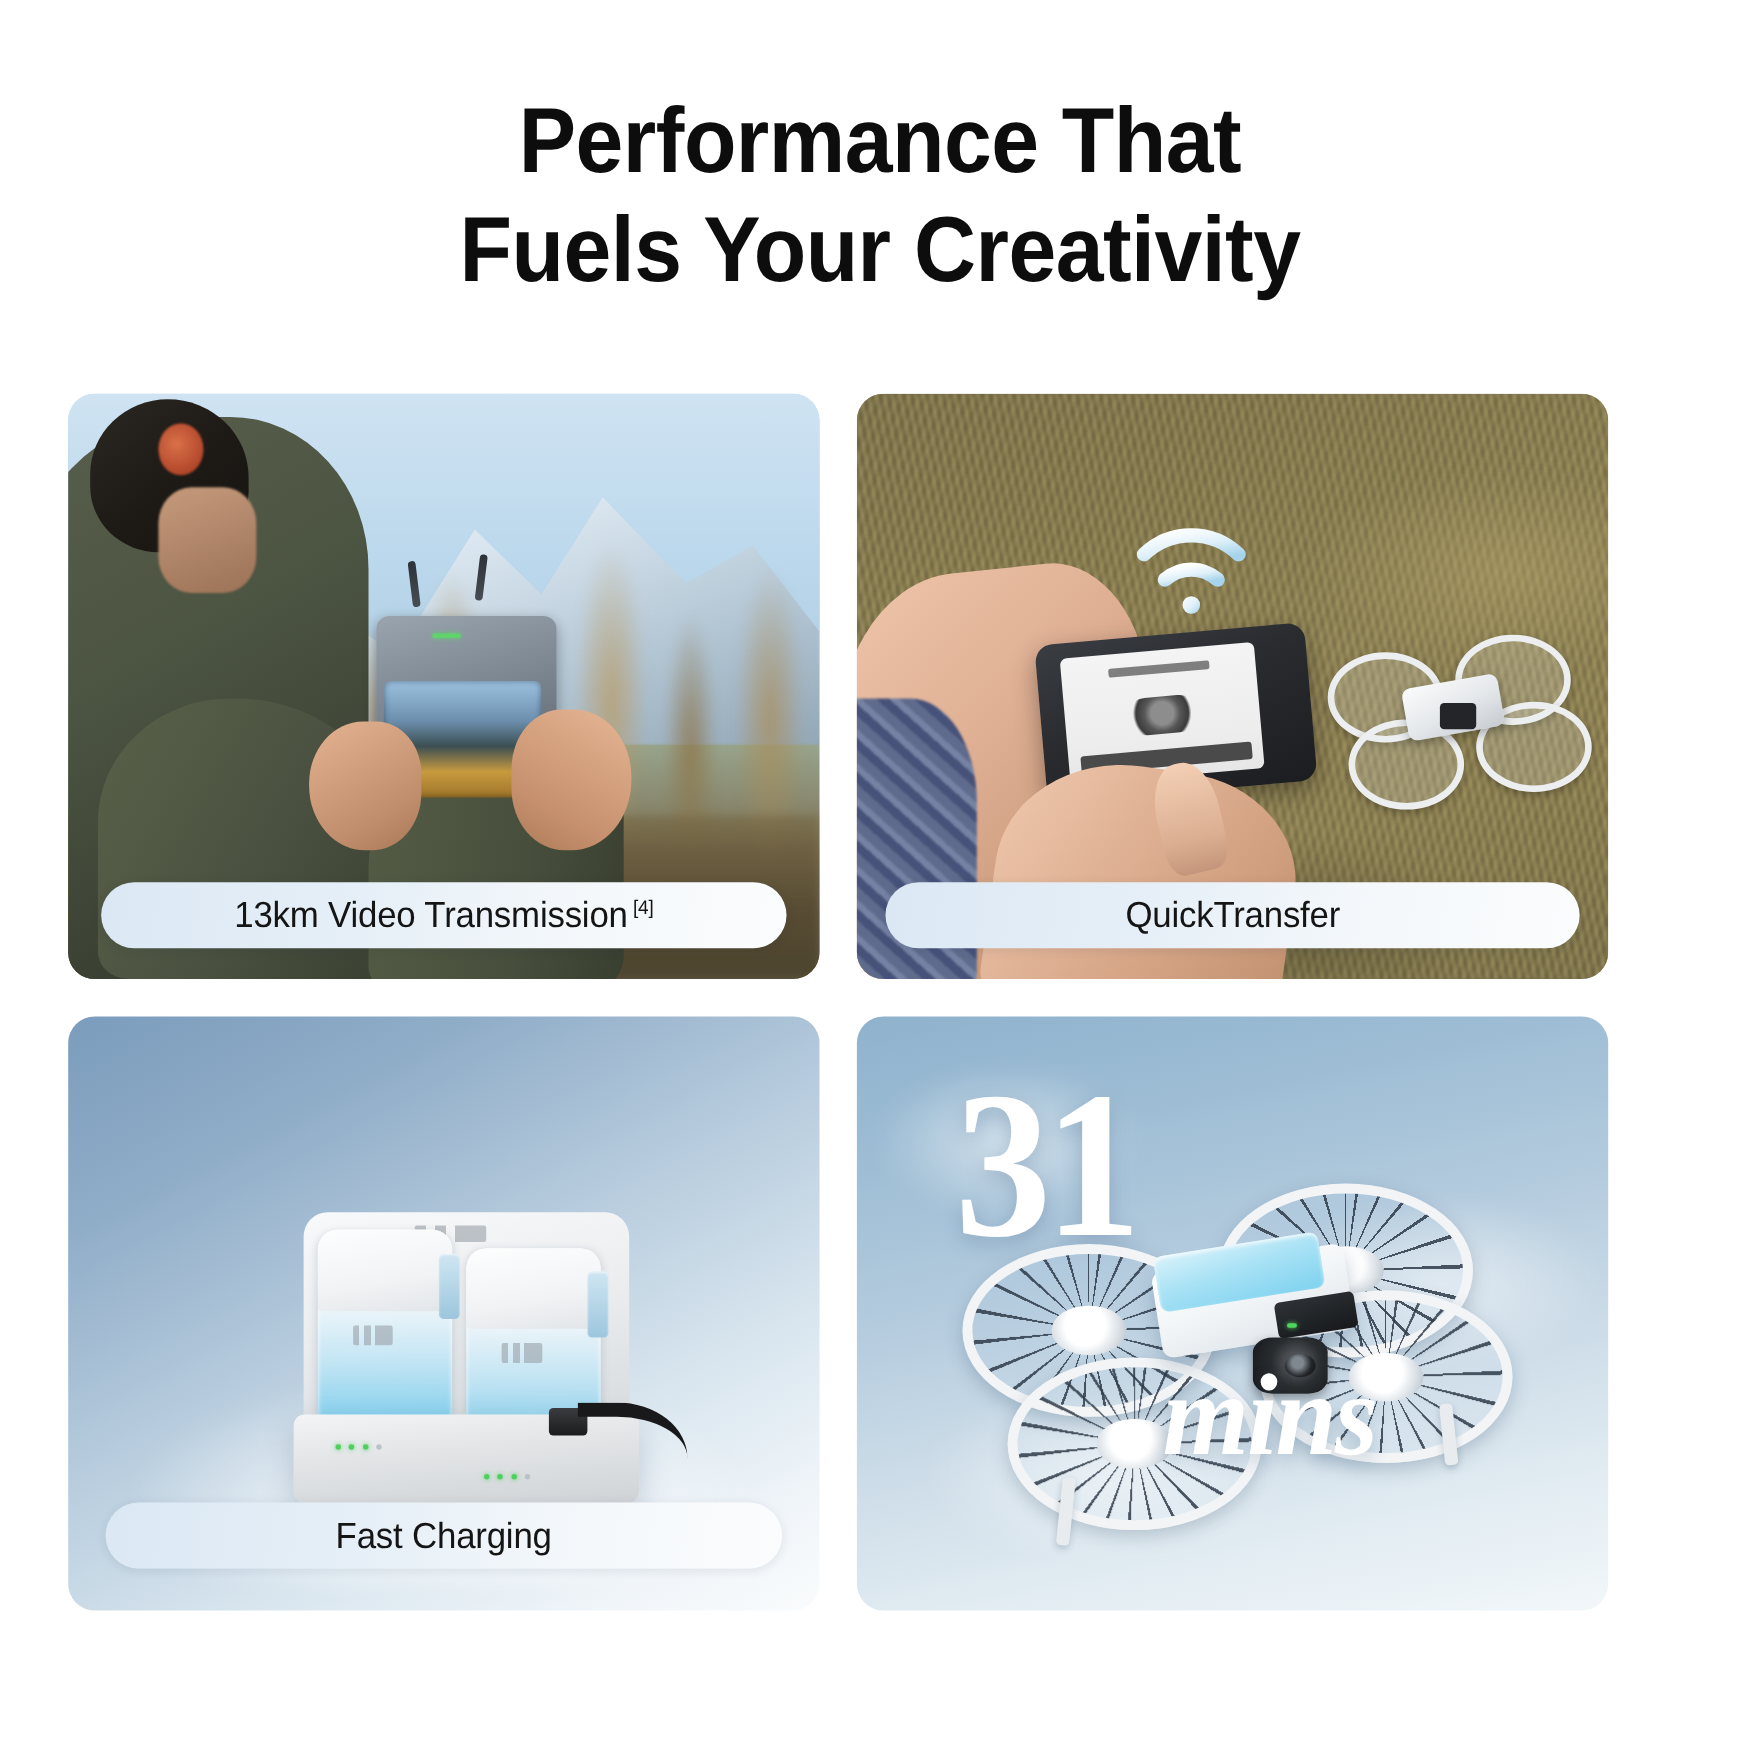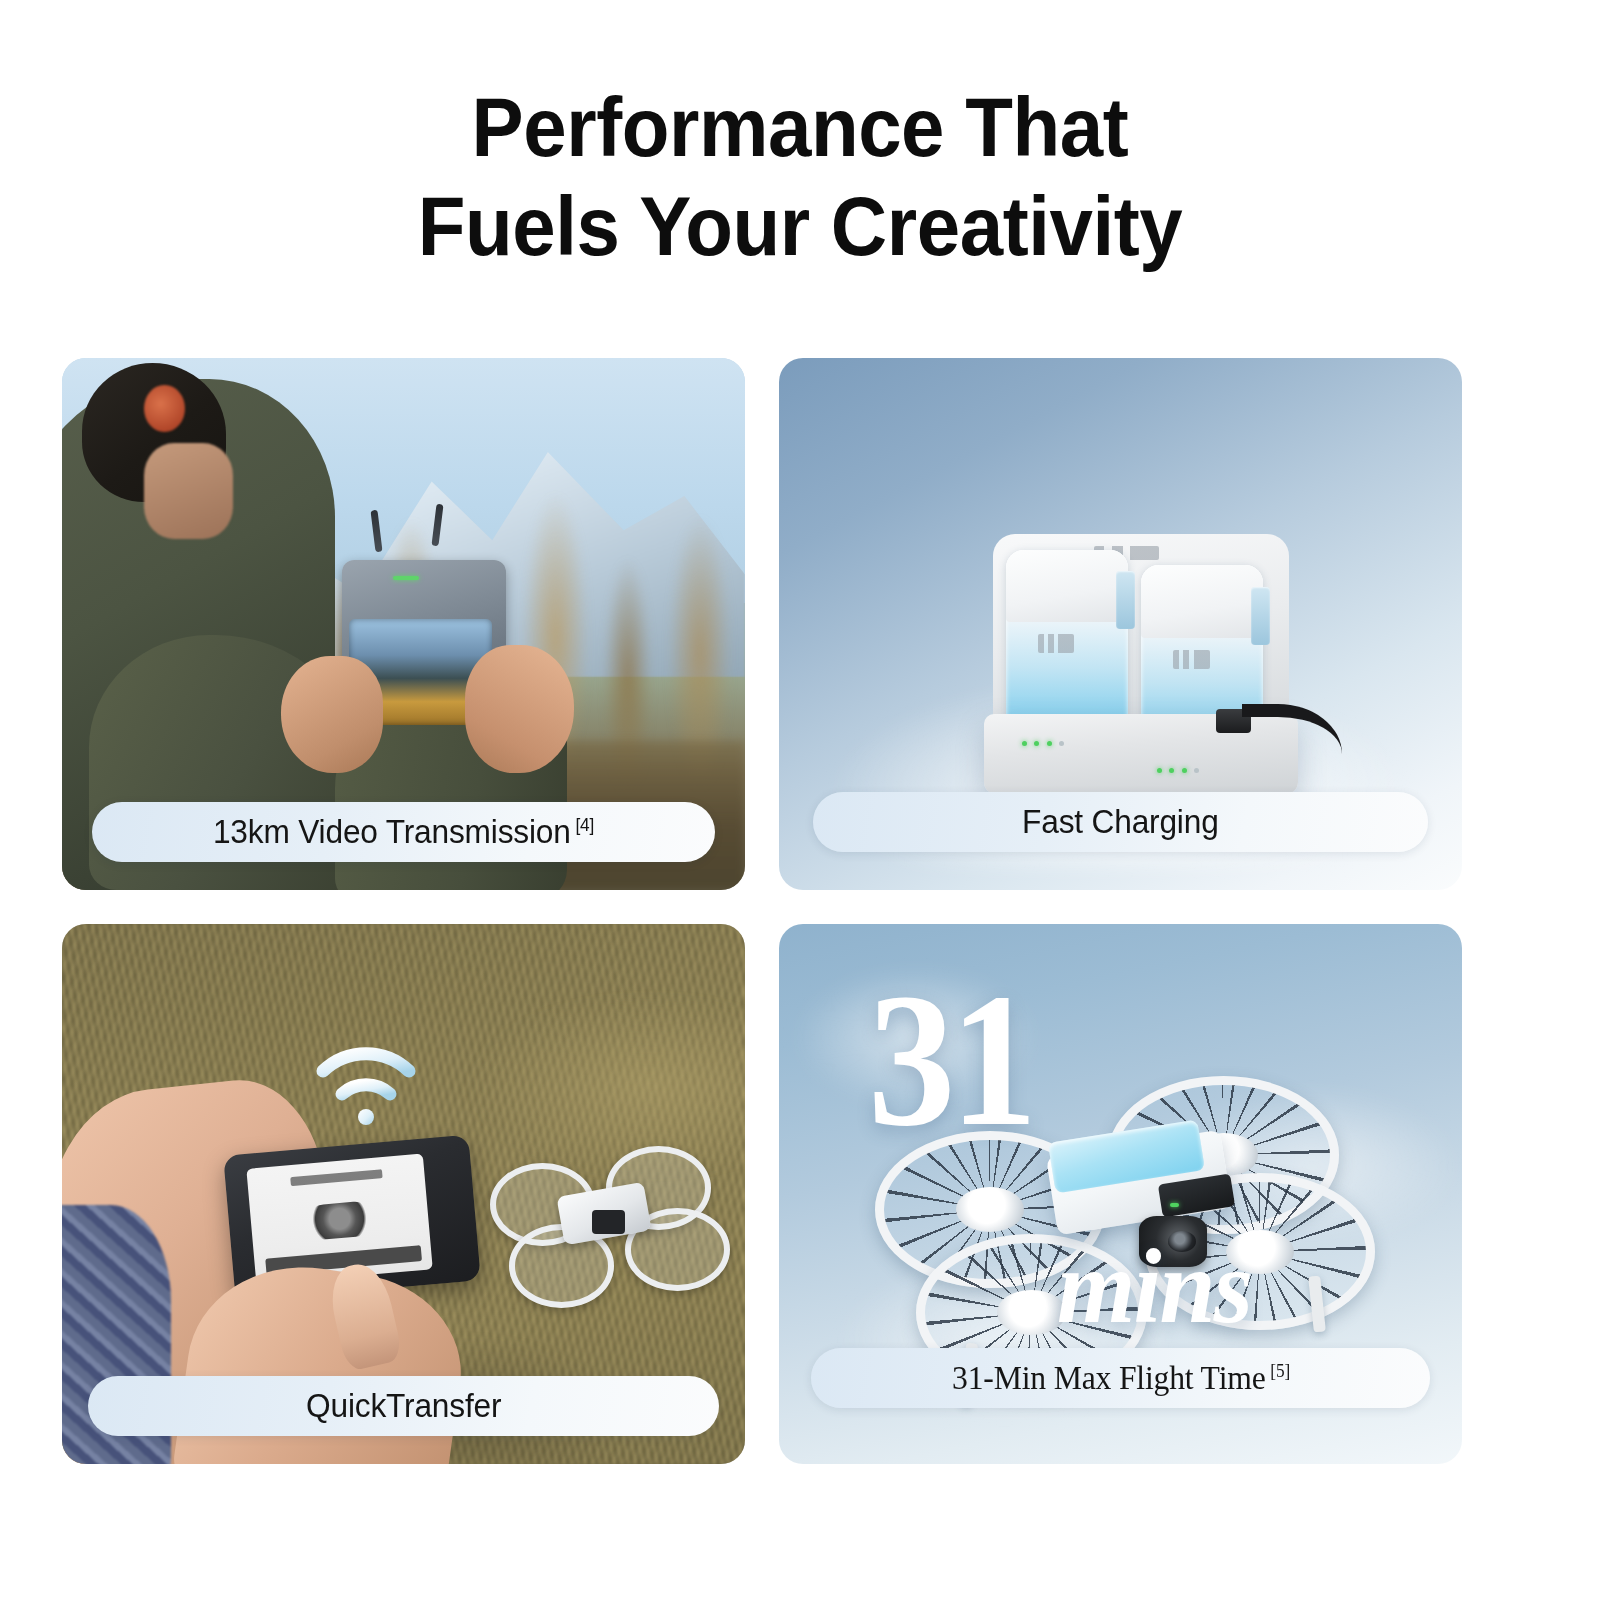--- a/index.html
+++ b/index.html
@@ -466,61 +466,20 @@
     <div class="c1-rc-led"></div>
     <div class="c1-rc-screen"></div>
     <div class="c1-handL"></div>
     <div class="c1-handR"></div>
 
     <div class="pill pill-c1">
       <span class="pill-text"><span>13km Video Transmission</span><span class="pill-sup">[4]</span></span>
     </div>
   </div>
 
-  <div class="card c3">
-    <div class="c3-glow"></div>
-
-    <div class="c3-hub">
-      <div class="c3-back">
-        <div class="c3-logo" style="left:34%;top:6%;width:22%;height:7%;"></div>
-      </div>
-
-      <div class="c3-bay c3-bay-l">
-        <div class="c3-bay-cap"></div>
-        <div class="c3-logo"></div>
-      </div>
-      <div class="c3-latch" style="left:42%;top:16%;"></div>
-
-      <div class="c3-bay c3-bay-r">
-        <div class="c3-bay-cap"></div>
-        <div class="c3-logo"></div>
-      </div>
-      <div class="c3-latch" style="left:85%;top:22%;"></div>
-
-      <div class="c3-base"></div>
-
-      <div class="c3-led" style="left:12%;bottom:18%;"></div>
-      <div class="c3-led" style="left:16%;bottom:18%;"></div>
-      <div class="c3-led" style="left:20%;bottom:18%;"></div>
-      <div class="c3-led c3-led-dim" style="left:24%;bottom:18%;"></div>
-
-      <div class="c3-led" style="left:55%;bottom:8%;"></div>
-      <div class="c3-led" style="left:59%;bottom:8%;"></div>
-      <div class="c3-led" style="left:63%;bottom:8%;"></div>
-      <div class="c3-led c3-led-dim" style="left:67%;bottom:8%;"></div>
-
-      <div class="c3-cable-plug"></div>
-      <div class="c3-cable"></div>
-    </div>
-
-    <div class="pill pill-c3">
-      <span class="pill-text">Fast Charging</span>
-    </div>
-  </div>
-
   <div class="card c2">
     <div class="c2-grass"></div>
     <div class="c2-grass2"></div>
 
     <div class="c2-drone">
       <div class="c2-drone-ring c2-dr1"></div>
       <div class="c2-drone-ring c2-dr2"></div>
       <div class="c2-drone-ring c2-dr3"></div>
       <div class="c2-drone-ring c2-dr4"></div>
       <div class="c2-drone-body"></div>
@@ -547,20 +506,61 @@
         <div class="c2-screen-title"></div>
         <div class="c2-screen-drone"></div>
         <div class="c2-screen-btn"></div>
       </div>
     </div>
     <div class="c2-arm2"></div>
     <div class="c2-finger"></div>
 
     <div class="pill pill-c2">
       <span class="pill-text">QuickTransfer</span>
+    </div>
+  </div>
+
+  <div class="card c3">
+    <div class="c3-glow"></div>
+
+    <div class="c3-hub">
+      <div class="c3-back">
+        <div class="c3-logo" style="left:34%;top:6%;width:22%;height:7%;"></div>
+      </div>
+
+      <div class="c3-bay c3-bay-l">
+        <div class="c3-bay-cap"></div>
+        <div class="c3-logo"></div>
+      </div>
+      <div class="c3-latch" style="left:42%;top:16%;"></div>
+
+      <div class="c3-bay c3-bay-r">
+        <div class="c3-bay-cap"></div>
+        <div class="c3-logo"></div>
+      </div>
+      <div class="c3-latch" style="left:85%;top:22%;"></div>
+
+      <div class="c3-base"></div>
+
+      <div class="c3-led" style="left:12%;bottom:18%;"></div>
+      <div class="c3-led" style="left:16%;bottom:18%;"></div>
+      <div class="c3-led" style="left:20%;bottom:18%;"></div>
+      <div class="c3-led c3-led-dim" style="left:24%;bottom:18%;"></div>
+
+      <div class="c3-led" style="left:55%;bottom:8%;"></div>
+      <div class="c3-led" style="left:59%;bottom:8%;"></div>
+      <div class="c3-led" style="left:63%;bottom:8%;"></div>
+      <div class="c3-led c3-led-dim" style="left:67%;bottom:8%;"></div>
+
+      <div class="c3-cable-plug"></div>
+      <div class="c3-cable"></div>
+    </div>
+
+    <div class="pill pill-c3">
+      <span class="pill-text">Fast Charging</span>
     </div>
   </div>
 
   <div class="card c4">
     <div class="c4-cloud c4-cloud-a"></div>
     <div class="c4-cloud c4-cloud-b"></div>
     <div class="c4-cloud c4-cloud-c"></div>
 
     <div class="c4-num">31</div>
 
@@ -582,18 +582,15 @@
       <div class="c4-body"></div>
       <div class="c4-batt"></div>
       <div class="c4-front"></div>
       <div class="c4-front-led"></div>
       <div class="c4-gimbal"></div>
       <div class="c4-lens"></div>
     </div>
 
     <div class="c4-mins">mins</div>
 
-    <div class="pill pill-c4">
-      <span class="pill-text"><span>31-Min Max Flight Time</span><span class="pill-sup">[5]</span></span>
-    </div>
   </div>
 
 </div>
 
 </body></html>

